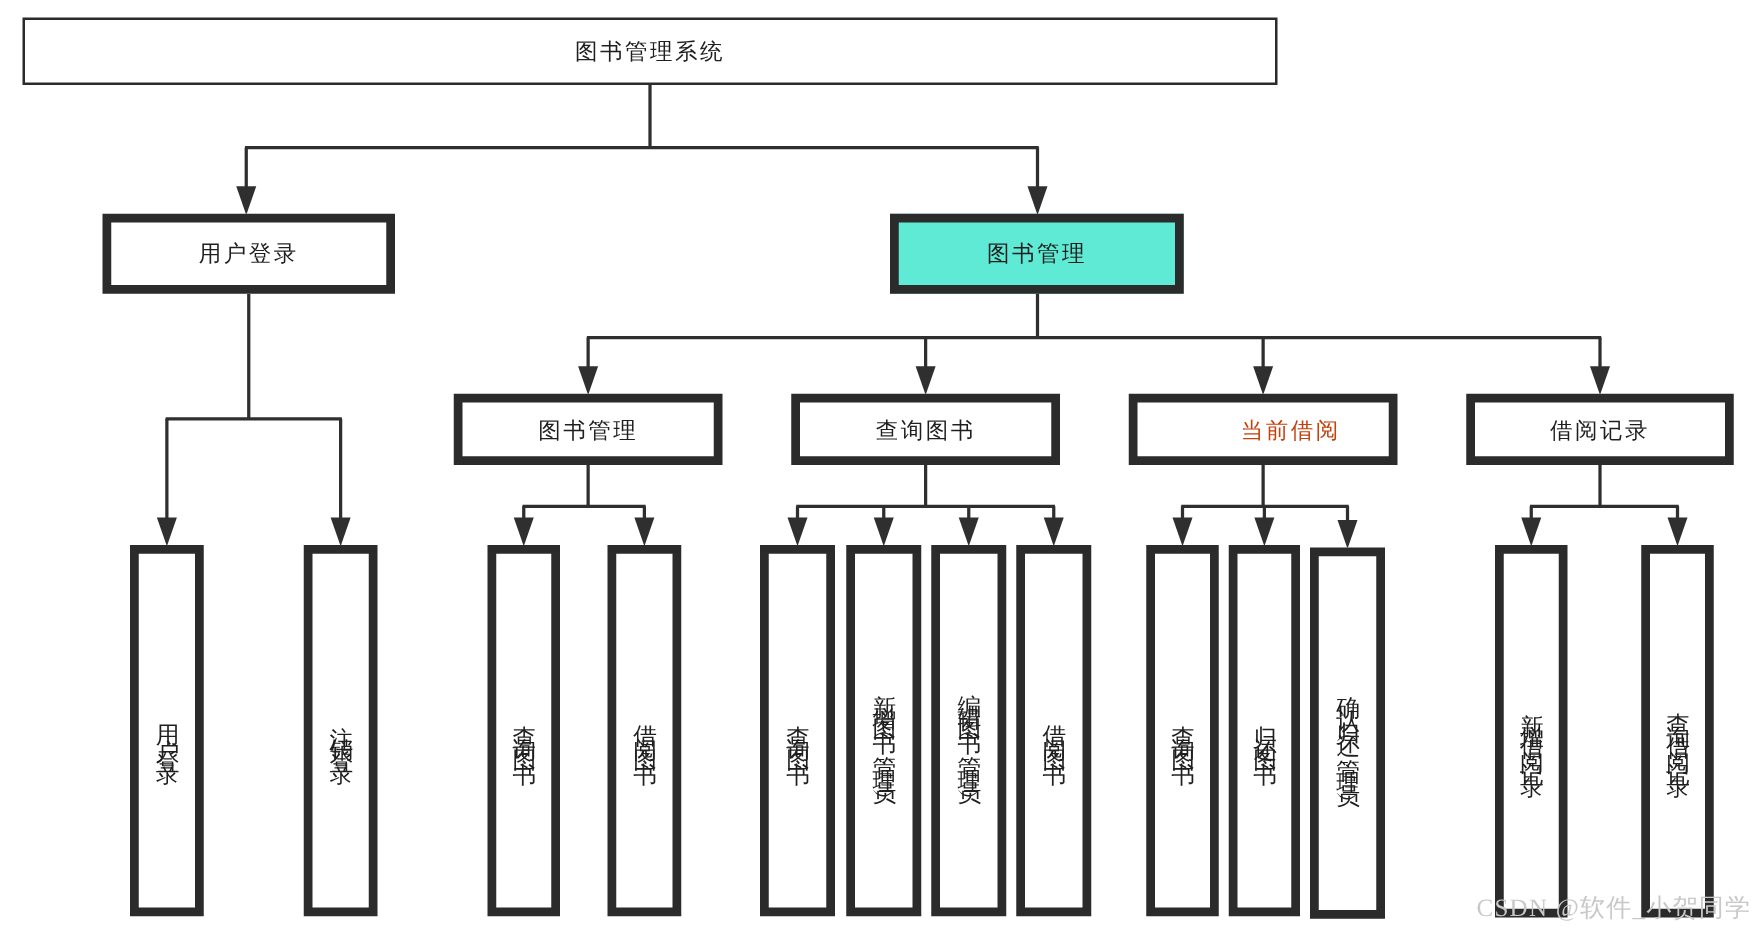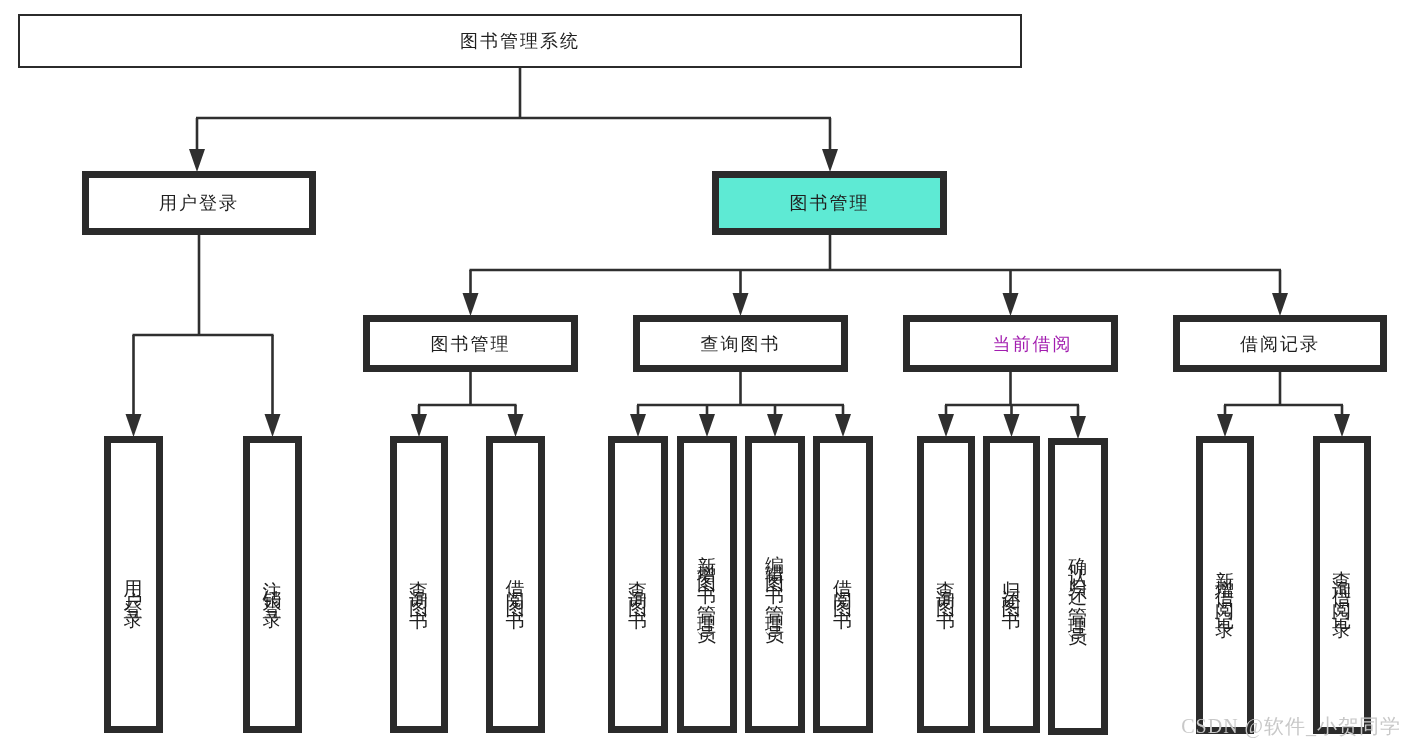--- a/index.html
+++ b/index.html
@@ -150,21 +150,21 @@
   <div class="node hnode" id="box-book-mgmt" style="border-color: rgb(43, 43, 43); background: #5eead4; color: rgb(31, 31, 31);">
     <span>图书管理</span>
   </div>
 
   <div class="node hnode" id="box-new-book-rec" style="border-color: rgb(43, 43, 43); background: rgb(255, 255, 255); color: rgb(31, 31, 31);">
     <span>图书管理</span>
   </div>
   <div class="node hnode" id="box-book-borrow" style="border-color: rgb(43, 43, 43); background: rgb(255, 255, 255); color: rgb(31, 31, 31);">
     <span>查询图书</span>
   </div>
-  <div class="node hnode" id="box-current-borrow" style="border-color: rgb(43, 43, 43); background: rgb(255, 255, 255); color: #a21caf; padding-left: 44px;">
+  <div class="node hnode" id="box-current-borrow" style="border-color: rgb(43, 43, 43); background: rgb(255, 255, 255); color: #c2410c; padding-left: 44px;">
     <span>当前借阅</span>
   </div>
   <div class="node hnode" id="box-borrow-records" style="border-color: rgb(43, 43, 43); background: rgb(255, 255, 255); color: rgb(31, 31, 31);">
     <span>借阅记录</span>
   </div>
 
   <div class="node vnode" id="leaf-user-login" style="border-color: rgb(43, 43, 43); background: rgb(255, 255, 255); color: rgb(31, 31, 31);">
     <span>用户登录</span>
   </div>
   <div class="node vnode" id="leaf-logout" style="border-color: rgb(43, 43, 43); background: rgb(255, 255, 255); color: rgb(31, 31, 31);">

